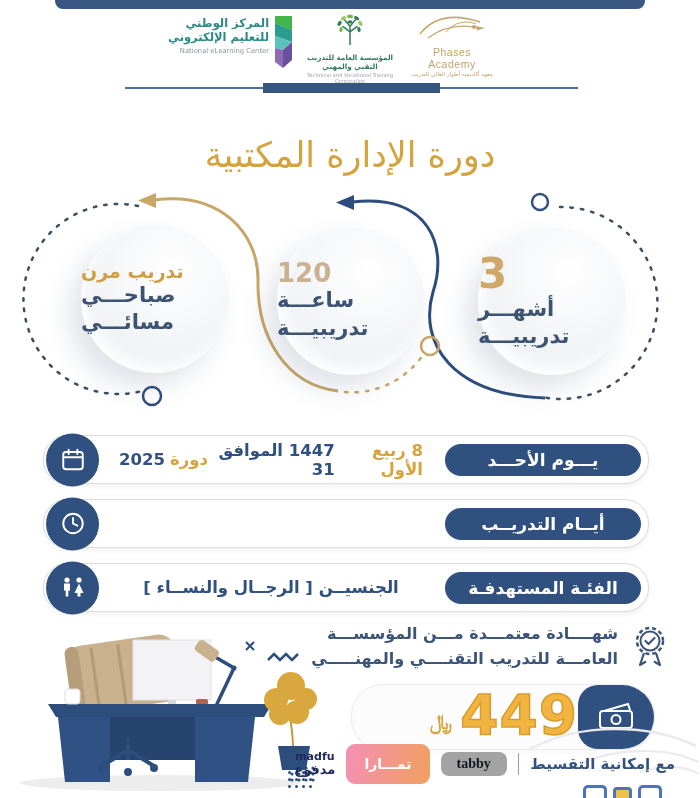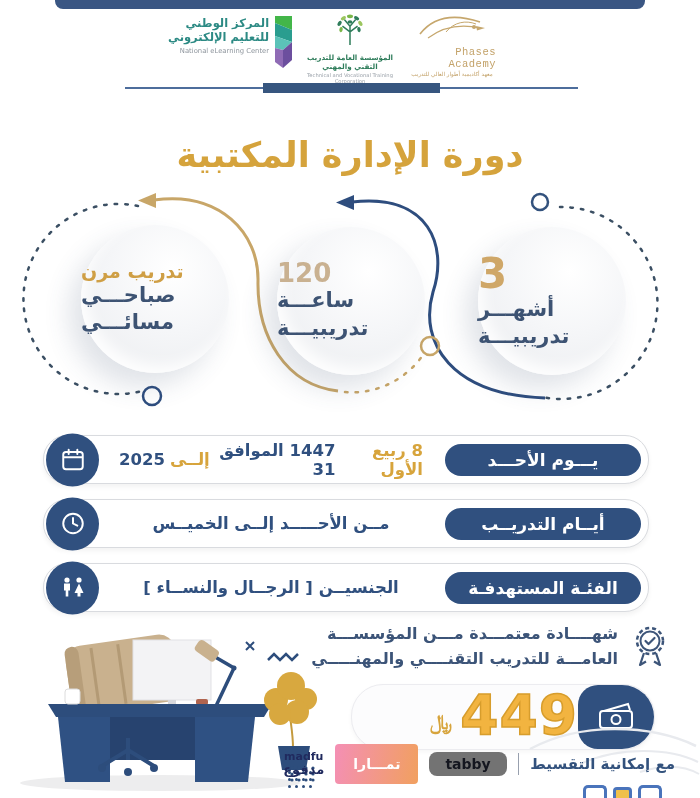--- a/index.html
+++ b/index.html
@@ -11,25 +11,25 @@
   .divider-thick{position:absolute;top:83px;left:263px;width:177px;height:10px;background:#37567f;}
   
   .nelc{position:absolute;left:168px;top:16px;display:flex;gap:6px;align-items:flex-start;}
   .nelc .txt{text-align:right;direction:rtl;}
   .nelc .ar{font-size:11.5px;font-weight:bold;color:#2c8a84;line-height:1.25;}
   .nelc .en{font-size:6.8px;color:#8d949c;margin-top:2px;direction:ltr;text-align:right;}
   .tvtc{position:absolute;left:300px;top:12px;width:100px;text-align:center;}
   .tvtc .ar{font-size:7.2px;font-weight:bold;color:#2f7d5b;margin-top:1px;}
   .tvtc .en{font-size:5.2px;color:#9aa1a9;margin-top:1px;}
   .phases{position:absolute;left:408px;top:12px;width:88px;text-align:center;}
-  .phases .en{font-family:Liberation Mono, monospace;font-size:10.5px;color:#c3a269;letter-spacing:.5px;text-align:right;}
+  .phases .en{font-family:Liberation Sans, sans-serif;font-size:10.5px;color:#c3a269;letter-spacing:.5px;}
   .phases .ar{font-size:5.6px;color:#c3a269;margin-top:1px;}
   
   .title{position:absolute;top:112px;left:0;width:100%;text-align:center;direction:rtl;
-    font-size:35px;font-weight:700;color:#d5a33c;letter-spacing:0;}
+    font-size:35px;font-weight:400;color:#d5a33c;letter-spacing:0;}
   
   .circles{position:absolute;top:185px;left:0;width:700px;height:240px;}
   .arcs{position:absolute;inset:0;}
   .stat-circle{position:absolute;width:148px;height:148px;border-radius:50%;
     background:radial-gradient(circle at 62% 30%,#ffffff 0%,#f5f6f8 45%,#e9ebee 100%);
     box-shadow:-12px 14px 26px rgba(60,80,110,.16),inset 6px -8px 14px rgba(255,255,255,.9);
     display:flex;flex-direction:column;align-items:flex-end;justify-content:center;text-align:center;direction:rtl;}
   .stat-num{font-size:42px;font-weight:800;color:#cfa768;line-height:1.05;}
   .stat-num.tan{color:#c9b191;font-size:26px;}
   .stat-num.small{font-size:19px;color:#cf9f45;}
@@ -61,23 +61,23 @@
     display:flex;align-items:center;justify-content:center;flex:0 0 auto;}
   .fees-label{margin:0 10px;text-align:center;font-size:14.5px;font-weight:800;color:#30507f;line-height:1.4;}
   .fees-amount{font-size:55px;font-weight:800;color:#f2b440;-webkit-text-stroke:1.5px #d79d2c;
     letter-spacing:1px;line-height:1;direction:ltr;margin-top:-4px;}
   .fees-cur{font-size:20px;font-weight:bold;color:#d7a43c;margin:10px 8px 0 0;}
   .watermark{position:absolute;right:0;bottom:14px;z-index:0;}
   .payrow{position:absolute;right:25px;bottom:14px;display:flex;direction:rtl;gap:11px;
     align-items:center;z-index:1;}
   .pay-text{font-size:15px;font-weight:800;color:#33527d;}
   .pay-sep{width:1.5px;height:22px;background:#98a0ae;}
-  .tabby{background:#737373;color:#14161f;font-weight:800;font-size:14px;border-radius:8px;padding:4px 16px;}
+  .tabby{background:#a3a3a3;color:#14161f;font-weight:800;font-size:14px;border-radius:8px;padding:4px 16px;font-family:Liberation Serif, serif;}
   .tamara{background:linear-gradient(100deg,#f48fb5 0%,#f1a05f 100%);color:#fff;font-weight:800;
-    font-size:14px;border-radius:4px;padding:12px 18px;}
+    font-size:14px;border-radius:9px;padding:12px 18px;}
   .madfu{display:flex;flex-direction:column;align-items:center;color:#202a5e;font-weight:800;line-height:1.1;}
   .madfu .en{font-size:11px;}
   .madfu .ar{font-size:13px;}
   .dots{position:absolute;left:288px;bottom:8px;display:grid;grid-template-columns:repeat(4,5px);
     grid-auto-rows:5px;gap:2px;}
   .dots i{width:3px;height:3px;border-radius:50%;background:#2d4d7c;}
   .cutrow{position:absolute;right:38px;bottom:0;display:flex;gap:6px;align-items:flex-end;z-index:2;}
   .cutsq{width:18px;height:10px;border:3px solid #4a74bb;border-bottom:none;border-radius:5px 5px 0 0;background:#fff;}
   .cutmid{width:13px;height:8px;border:3px solid #4a74bb;border-bottom:none;border-radius:4px 4px 0 0;background:#f0c04a;}
 </style>
@@ -172,34 +172,33 @@
       <div class="bar-icon">
         <svg width="26" height="26" viewBox="0 0 24 24" fill="none" stroke="#fff" stroke-width="1.8">
           <rect x="3" y="5" width="18" height="16" rx="2.5"></rect>
             <path d="M3 10 H21"></path>
           <path d="M8 3 v4 M16 3 v4" stroke-linecap="round"></path>
         </svg>
       </div>
       <div class="bar-value">
         <span class="gold">8 ربيع الأول</span>
         <span>1447 الموافق 31</span>
-        <span class="gold">إلــى</span>
+        <span class="gold">دورة</span>
         <span>2025</span>
       </div>
       <div class="bar-label">يـــوم الأحـــد</div>
     </div>
 
     <div class="bar">
       <div class="bar-icon">
         <svg width="26" height="26" viewBox="0 0 24 24" fill="none" stroke="#fff" stroke-width="1.8">
           <circle cx="12" cy="12" r="9"></circle>
             <path d="M12 7 V12 L16 14" stroke-linecap="round"></path>
         </svg>
       </div>
-      <div class="bar-value">مــن الأحـــــد إلــى الخميــس</div>
       <div class="bar-label">أيــام التدريــب</div>
     </div>
 
     <div class="bar">
       <div class="bar-icon">
         <svg width="28" height="24" viewBox="0 0 28 24" fill="#fff">
           <circle cx="8" cy="4.5" r="2.6"></circle>
           <path d="M5 8 h6 v7 h-1.7 v6 h-2.6 v-6 H5 z"></path>
           <circle cx="20" cy="4.5" r="2.6"></circle>
           <path d="M20 8 l4.5 9.5 h-3 v3.5 h-3 v-3.5 h-3 z"></path>

